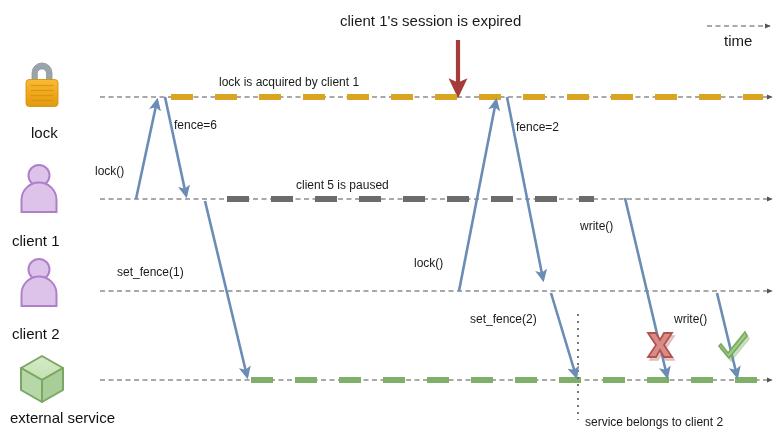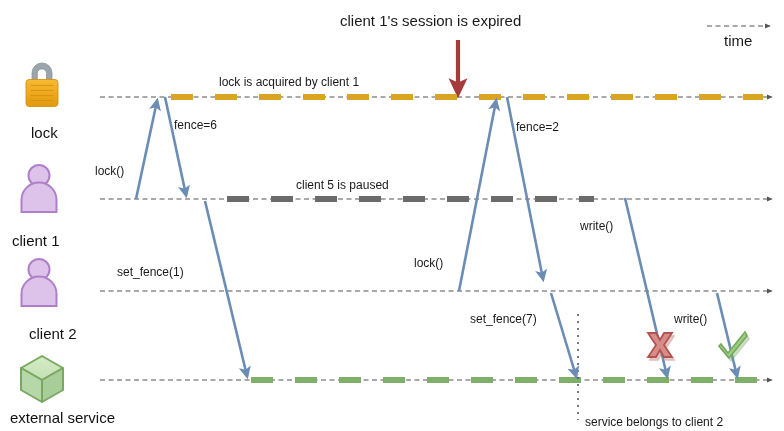--- a/index.html
+++ b/index.html
@@ -146,29 +146,29 @@
       <path d="M43,13 L43,35 L22,47 L22,25 Z" fill="#a8cd98" stroke="#7aa862" stroke-width="2" stroke-linejoin="round"></path>
     </g>
   </svg>
 
   <div class="lbl" style="left:340px;top:13px;font-size:15px;">client 1's session is expired</div>
 
   <div class="lbl" style="left:724px;top:33px;font-size:15px;">time</div>
 
   <div class="actor-name" style="left:12px;top:124px;margin-left:19px;">lock</div>
   <div class="actor-name" style="left:12px;top:232px;">client 1</div>
-  <div class="actor-name" style="left:12px;top:325px;margin-left:17px;">client 2</div>
+  <div class="actor-name" style="left:12px;top:325px;">client 2</div>
   <div class="actor-name" style="left:10px;top:409px;">external service</div>
 
   <div class="lbl" style="left:219px;top:76px;">lock is acquired by client 1</div>
   <div class="lbl" style="left:296px;top:179px;">client 5 is paused</div>
   <div class="lbl" style="left:585px;top:380px;margin-top:36px;">service belongs to client 2</div>
 
   <div class="lbl" style="left:95px;top:165px;">lock()</div>
   <div class="lbl" style="left:174px;top:119px;">fence=6</div>
   <div class="lbl" style="left:117px;top:220px;margin-top:46px;">set_fence(1)</div>
   <div class="lbl" style="left:414px;top:257px;">lock()</div>
   <div class="lbl" style="left:516px;top:121px;">fence=2</div>
-  <div class="lbl" style="left:470px;top:313px;">set_fence(7)</div>
+  <div class="lbl" style="left:470px;top:313px;">set_fence(2)</div>
   <div class="lbl" style="left:580px;top:220px;">write()</div>
   <div class="lbl" style="left:674px;top:313px;">write()</div>
 
 </div>
 
 </body></html>

